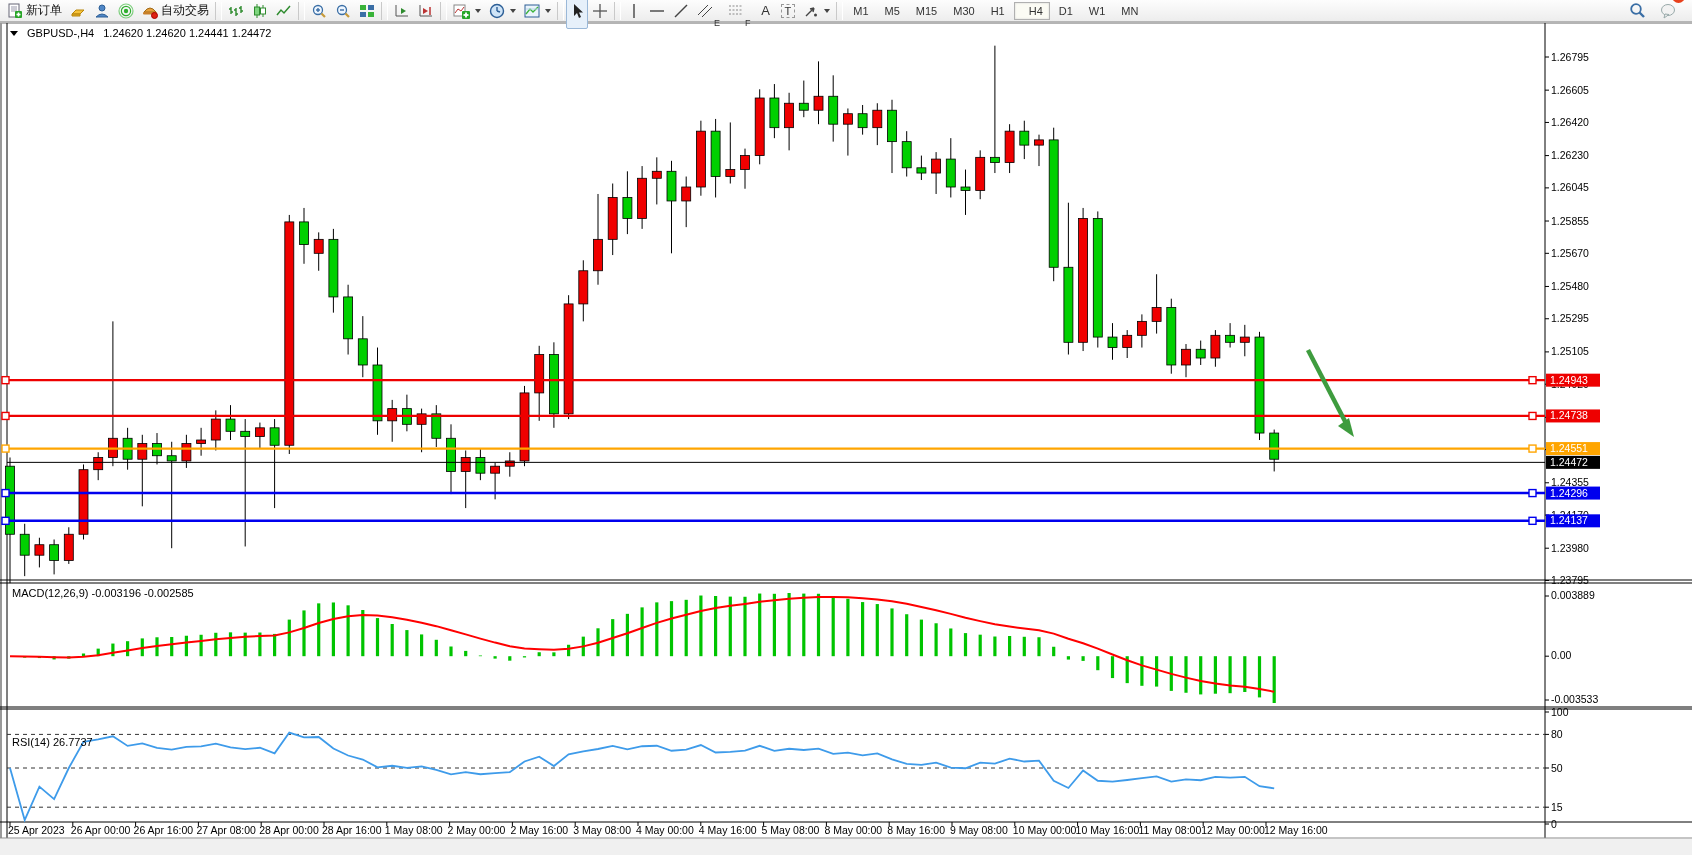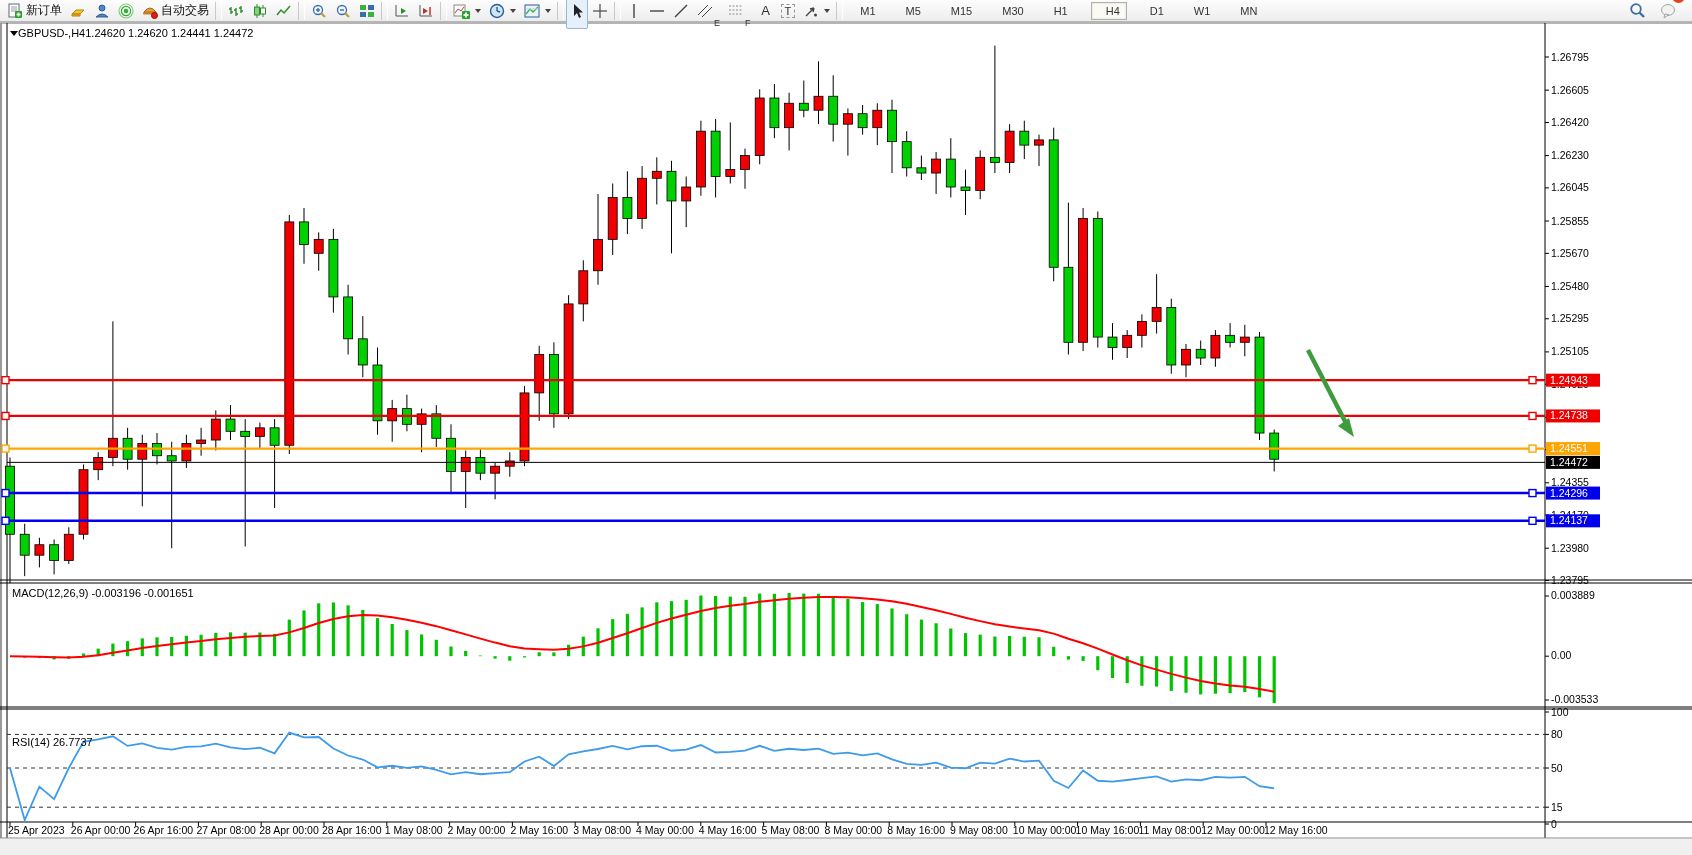--- a/index.html
+++ b/index.html
@@ -12,30 +12,30 @@
     display:flex; align-items:center; padding:0 3px; z-index:5; }
   .tb-btn { height:36px; min-width:22px; display:flex; align-items:center; justify-content:center;
     gap:3px; padding:0 3px; border:1px solid transparent; border-radius:2px; cursor:default; }
   .tb-btn.pressed { background:#e6f0fa; border-color:#9ab8d8; }
   .tb-btn .cjk { font-size:12px; color:#111; white-space:nowrap; }
   .tb-sep { width:7px; height:18px; margin:0 2px; border-left:1px solid #c9c9c9; border-right:1px solid #fff; }
   .caret { width:0; height:0; border-left:3px solid transparent; border-right:3px solid transparent;
     border-top:4px solid #444; margin-left:2px; }
   .tool-letter { font-size:9px; color:#333; margin-left:-2px; align-self:flex-end; }
   .tf { font-size:11px; color:#333; padding:2px 6px; height:18px; display:inline-flex; align-items:center;
-    border:1px solid transparent; margin:0 8px; }
+    border:1px solid transparent; margin:0 1px; }
   .tf.active { background:#fbfbf4; border:1px solid #b0b0b0; box-shadow:inset 0 0 2px #ccc;padding-left:14px; }
   .tb-right { margin-left:auto; display:flex; align-items:center; gap:6px; padding-right:8px; }
   .badge { position:absolute; right:-5px; top:-4px; background:#e8401c; color:#fff; border-radius:8px;
     font-size:9px; min-width:13px; height:13px; display:flex; align-items:center; justify-content:center; padding:0 2px; }
 
   
   #chart { position:absolute; left:0; top:0; z-index:1; }
   .pane-label { position:absolute; z-index:3; font-size:11px; color:#000; white-space:nowrap; }
-  #chart-title { left:10px; top:27px; display:flex; align-items:center; gap:0; }
+  #chart-title { left:10px; top:27px; display:flex; align-items:center; gap:9px; }
   .tri-down { width:0; height:0; border-left:4px solid transparent; border-right:4px solid transparent;
     border-top:5px solid #000; }
   #macd-label { left:12px; top:587px; }
   #rsi-label  { left:12px; top:736px; }
   #bottom-strip { position:absolute; left:0; top:839px; width:1692px; height:16px; background:#f0f0f0; z-index:2; }
 </style>
 </head>
 <body>
 <div id="root">
 
@@ -843,17 +843,17 @@
       <text x="1201.2" y="834" font-size="10.5" fill="#000">12 May 00:00</text>
       <line x1="1266" y1="822" x2="1266" y2="826" stroke="#000" stroke-width="1"></line>
       <text x="1264" y="834" font-size="10.5" fill="#000">12 May 16:00</text>
     </svg>
 
 <div class="pane-label" id="chart-title">
   <span class="tri-down"></span>
   <span>GBPUSD-,H4</span>
   <span>1.24620 1.24620 1.24441 1.24472</span>
 </div>
-<div class="pane-label" id="macd-label">MACD(12,26,9) -0.003196 -0.001651</div>
+<div class="pane-label" id="macd-label">MACD(12,26,9) -0.003196 -0.002585</div>
 <div class="pane-label" id="rsi-label">RSI(14) 26.7737</div>
 <div id="bottom-strip"></div>
 
 </div>
 
 </body></html>

